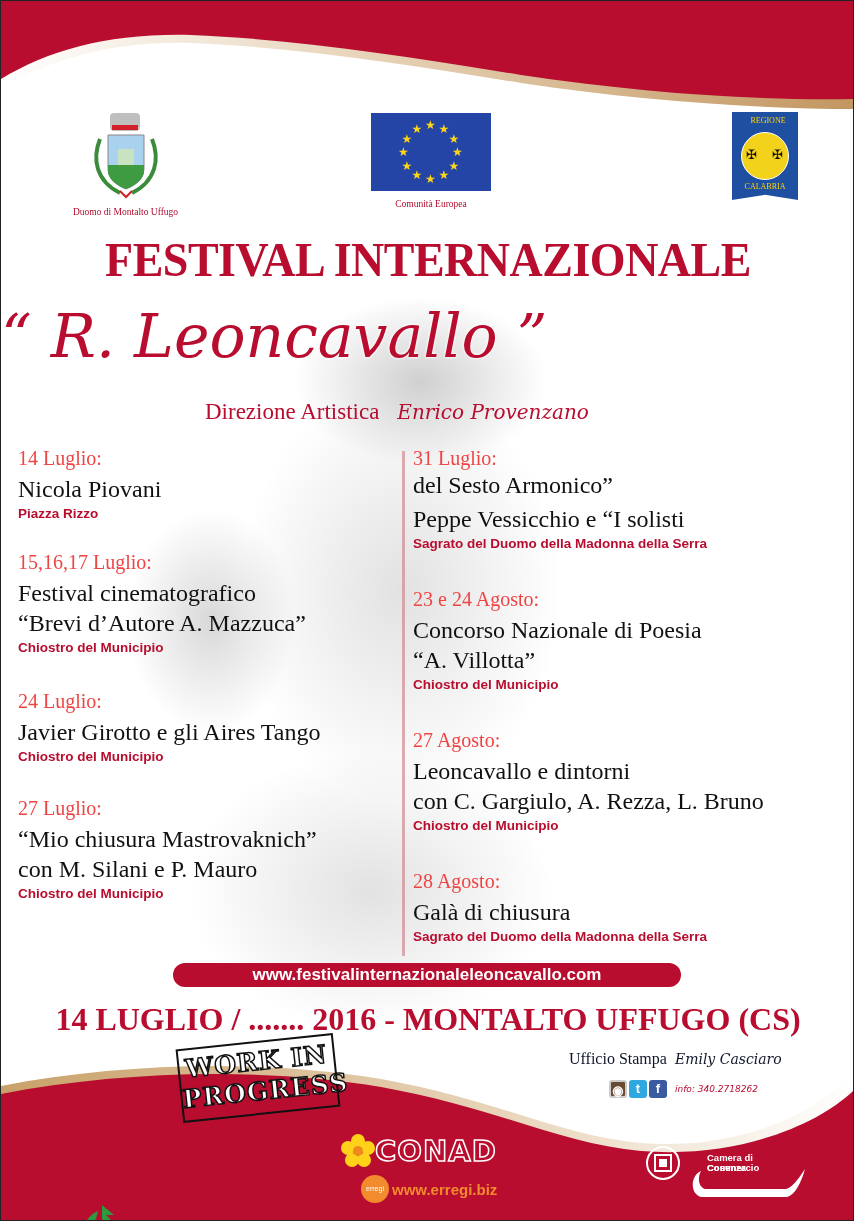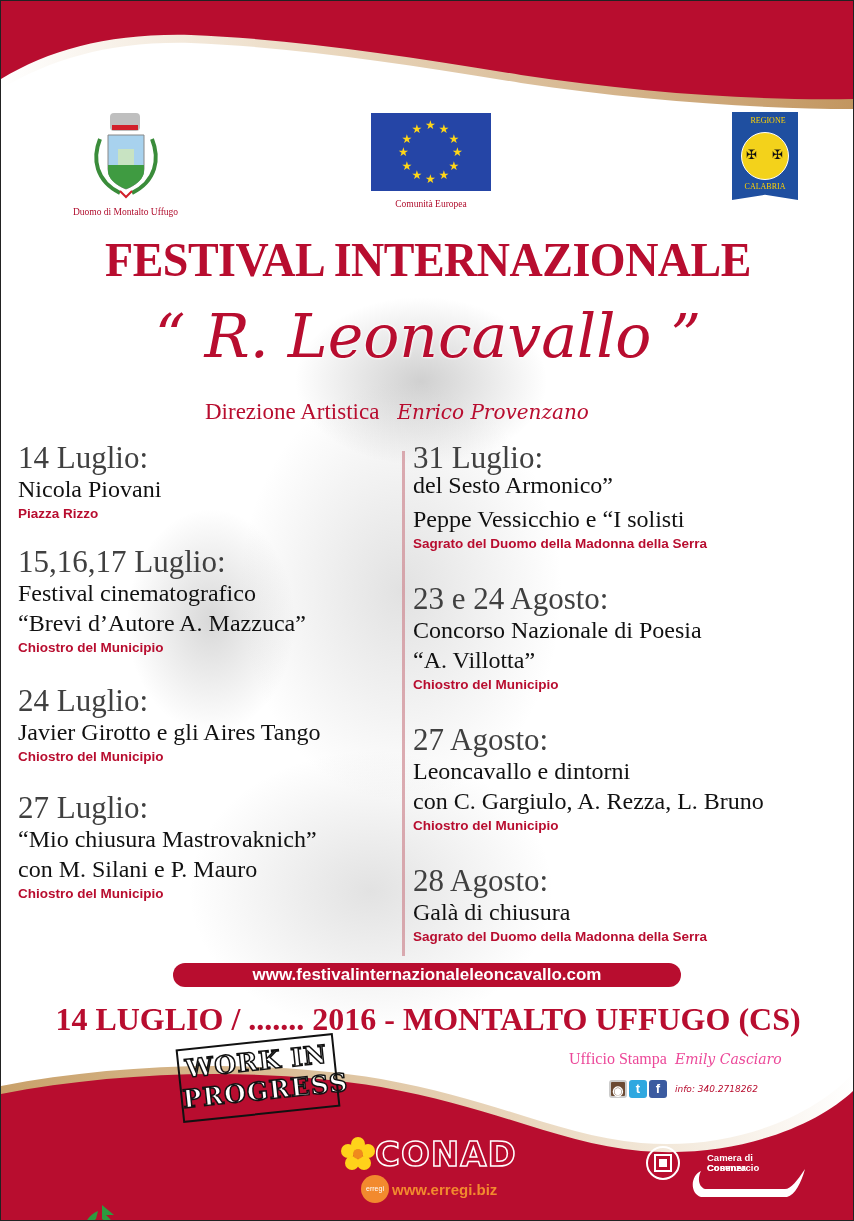--- a/index.html
+++ b/index.html
@@ -28,53 +28,53 @@
 
   .regione { width: 66px; height: 88px; background: #1f4fa0; margin: 0 auto; position: relative;
     clip-path: polygon(0 0, 100% 0, 100% 100%, 50% 94%, 0 100%); }
   .regione .rtxt { position: absolute; left: 0; width: 100%; text-align: center; color: #ffd200; font-size: 8px; font-family: "Liberation Serif", serif; }
   .regione .disc { position: absolute; left: 9px; top: 20px; width: 48px; height: 48px; border-radius: 50%; background: #f3d21b; border: 1px solid #fff; }
   .regione .cross { position: absolute; font-size: 13px; color: #111; top: 35px; }
 
   .title-main { position: absolute; left: 0; width: 854px; top: 232px; text-align: center;
     font-family: "Liberation Serif", serif; font-weight: bold; font-size: 46px; color: #b80d2f;
     letter-spacing: -0.5px; transform: scaleY(1.05); }
-  .title-script { position: absolute; left: 0; width: 854px; top: 300px; text-align: center;
+  .title-script { position: absolute; left: 0; width: 854px; top: 300px; 
     font-family: "DejaVu Serif", serif; font-style: italic; font-size: 60px; color: #b80d2f;
     text-shadow: 0 0 3px #fff, 0 0 3px #fff; }
   .direction { position: absolute; left: 204px; top: 398px; font-size: 23px; color: #b80d2f; }
   .direction .name { font-family: "DejaVu Serif", serif; font-style: italic; font-size: 20px; margin-left: 18px; }
 
   .col-divider { position: absolute; left: 401px; top: 450px; width: 3px; height: 505px; background: #cf8a93; opacity: .7; }
 
   .event { position: absolute; }
-  .ev-date { font-family: "Liberation Serif", serif; font-size: 31px; color: #404040; line-height: 28px; }
+  .ev-date { font-family: "Liberation Serif", serif; font-size: 20px; color: #ef4444; line-height: 28px; }
   .ev-title { font-family: "Liberation Serif", serif; font-size: 24px; color: #111; line-height: 34px; }
   .ev-place { font-family: "Liberation Sans", sans-serif; font-size: 13.5px; font-weight: bold; color: #b80d2f; line-height: 16px; }
 
   .url-bar { position: absolute; left: 172px; top: 962px; width: 508px; height: 24px; background: #b80d2f; border-radius: 12px;
     color: #fff; font-family: "Liberation Sans", sans-serif; font-weight: bold; font-size: 17px; text-align: center; line-height: 24px; }
 
   .dates-line { position: absolute; left: 0; width: 854px; top: 1000px; text-align: center;
     font-family: "Liberation Serif", serif; font-weight: bold; font-size: 32px; color: #b80d2f; }
 
   .stamp { position: absolute; left: 178px; top: 1040px; width: 158px; height: 74px; transform: rotate(-6deg);
     border: 2px solid #111; background: rgba(255,255,255,0.0); }
   .stamp .st { font-family: "DejaVu Serif", serif; font-weight: bold; font-size: 25px; color: #fff; text-align: center; line-height: 30px;
     -webkit-text-stroke: 1.5px #111; letter-spacing: 1px; }
 
-  .ufficio { position: absolute; left: 568px; top: 1049px; font-size: 16px; color: #ec4899; }
+  .ufficio { position: absolute; left: 568px; top: 1049px; font-size: 16px; color: #0f172a; }
   .ufficio .nm { font-family: "DejaVu Serif", serif; font-style: italic; font-size: 14px; margin-left: 8px; }
   .social { position: absolute; left: 608px; top: 1079px; display: flex; align-items: center; gap: 2px; }
   .social .ico { width: 18px; height: 18px; border-radius: 3px; color: #fff; font-family: "Liberation Sans", sans-serif; font-weight: bold; font-size: 13px; text-align: center; line-height: 18px; }
   .social .info { font-family: "DejaVu Sans", sans-serif; font-style: italic; font-size: 9px; color: #b80d2f; margin-left: 6px; }
 
   .sponsor { position: absolute; }
   .cm-text { font-family: "Liberation Sans", sans-serif; font-weight: bold; font-size: 11px; color: #1c3f9e; white-space: nowrap; }
-  .conad-text { font-family: "DejaVu Sans", sans-serif; font-weight: bold; font-size: 34px; color: #b80d2f; -webkit-text-stroke: 1.5px #fff; letter-spacing: 1px; }
+  .conad-text { font-family: "DejaVu Sans", sans-serif; font-weight: bold; font-size: 29px; color: #b80d2f; -webkit-text-stroke: 1.5px #fff; letter-spacing: 1px; }
   .erregi-text { font-family: Liberation Sans, sans-serif; font-weight: bold; font-size: 15px; color: #f28a2e; }
   .cc-text { font-family: "Liberation Sans", sans-serif; font-weight: bold; font-size: 9.5px; color: #fff; line-height: 10px; }
 </style>
 </head>
 <body>
 
 <div class="poster">
 
   <div class="photo"></div>
 

